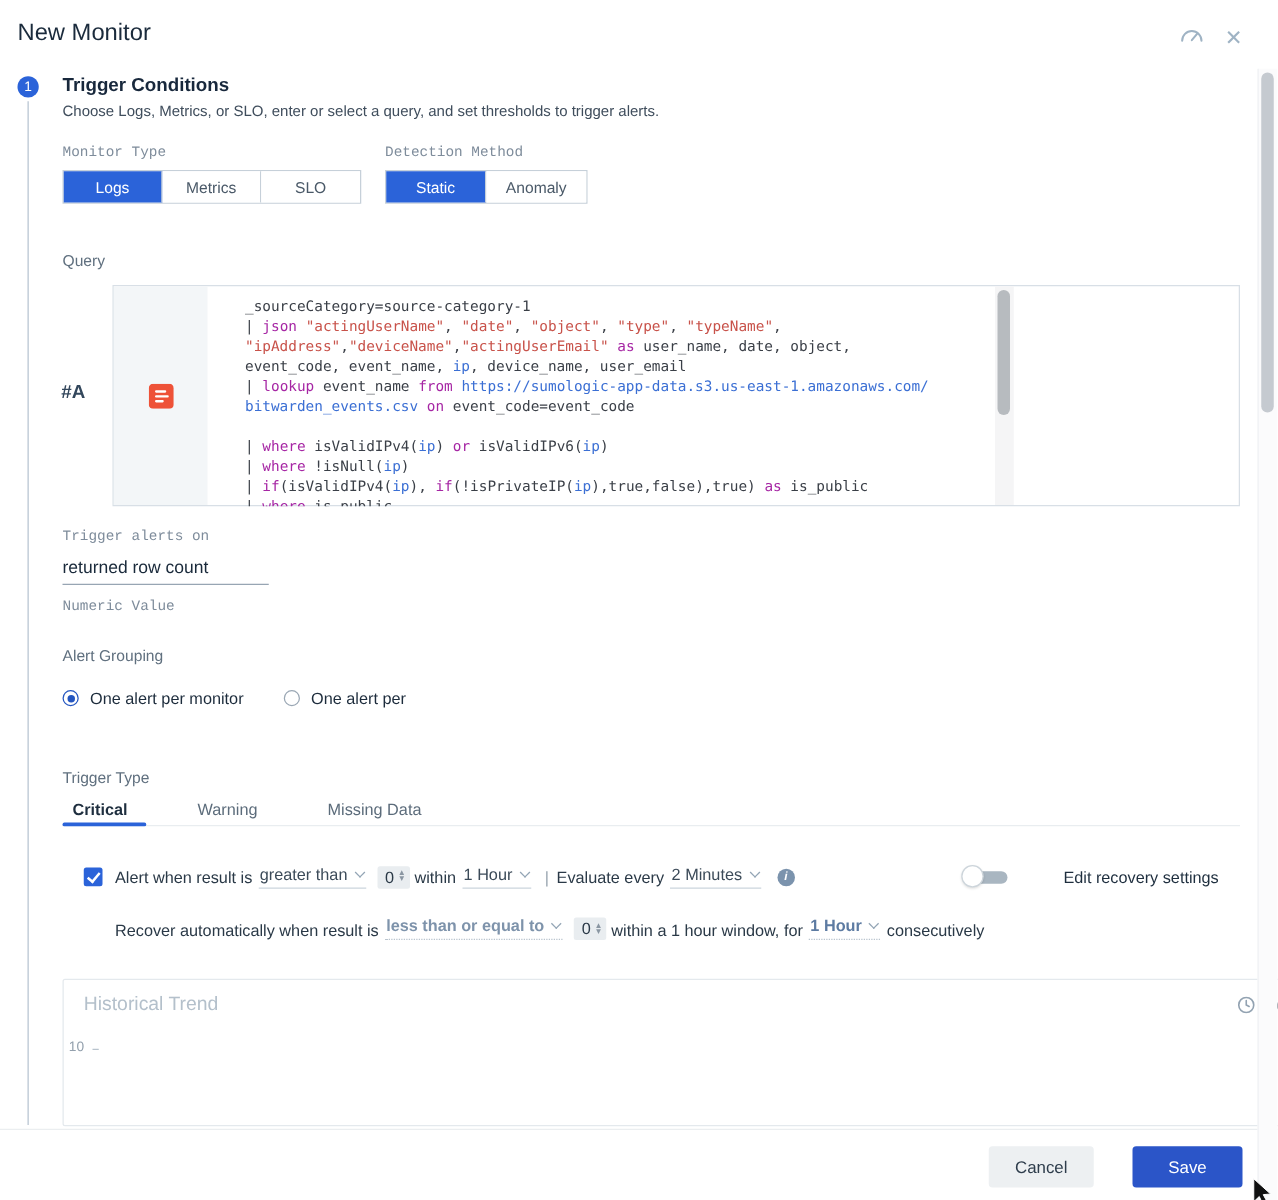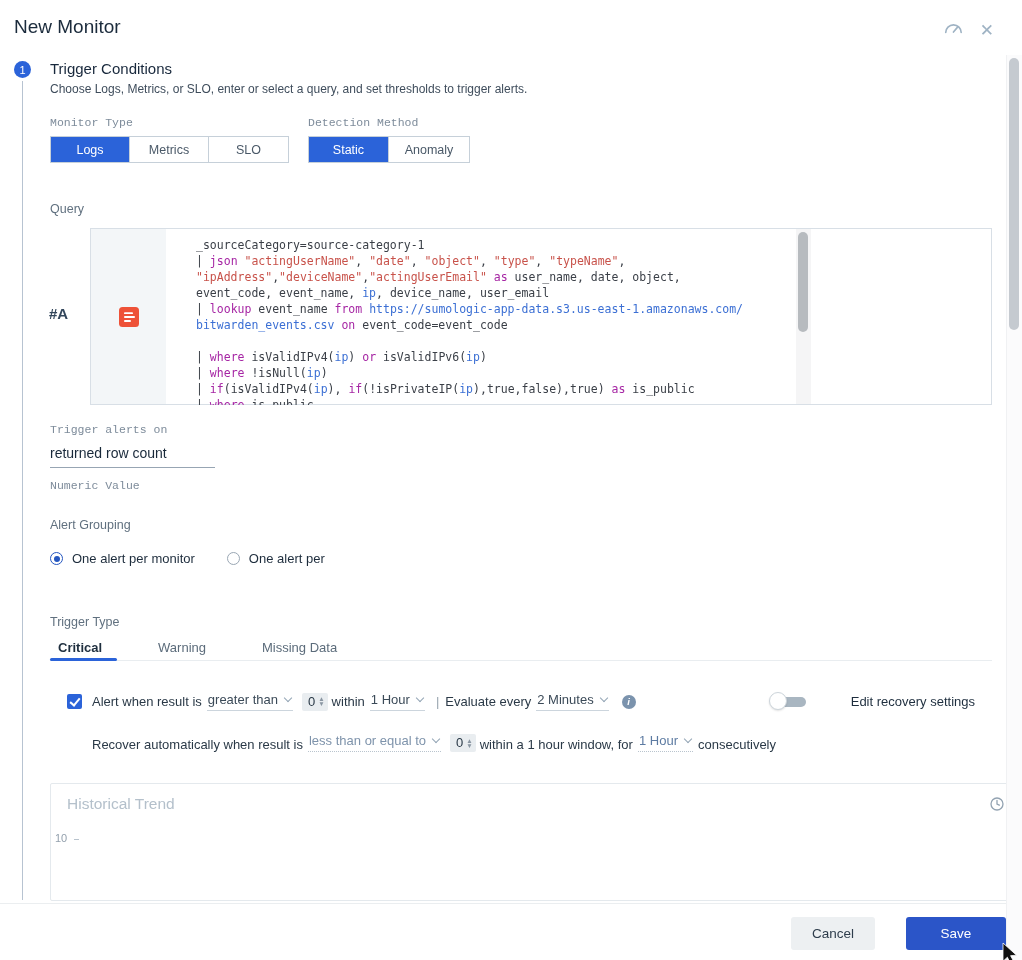--- a/index.html
+++ b/index.html
@@ -11,21 +11,21 @@
   
   .dlg-title { left:14px; top:16px; font-size:19px; font-weight:500; color:#1b2b3c; }
   .hdr-icons { right:28px; top:18px; display:flex; gap:16px; align-items:center; }
   .close-x { font-size:17px; color:#9fb3c4; line-height:1; cursor:pointer; }
 
   
   .step-circle { left:14px; top:61px; width:17px; height:17px; border-radius:50%;
     background:#2b63d9; color:#fff; font-size:11px; display:flex; align-items:center; justify-content:center; }
   .step-line { left:22px; top:81px; width:1px; height:819px; background:#b7c3d1; }
 
-  .step-title { left:50px; top:60px; font-size:15px; font-weight:400; color:#18283c; }
+  .step-title { left:50px; top:60px; font-size:15px; font-weight:700; color:#18283c; }
   .step-sub { left:50px; top:82px; font-size:12px; color:#3f4d5c; }
 
   .small-label { font-size:11.5px; color:#7e8c9b;font-family:Liberation Mono, monospace; }
   .mid-label { font-size:12.5px; color:#60707f; }
 
   
   .btn-group { display:flex; border:1px solid #c6d0d9; height:27px; }
   .btn-group .tbtn { min-width:79px; padding:0 10px; display:flex; align-items:center; justify-content:center;
     font-size:12.5px; color:#4a5968; background:#fff; border-right:1px solid #c6d0d9; cursor:pointer; }
   .btn-group .tbtn:last-child { border-right:none; }
@@ -67,21 +67,21 @@
   .tab.active { color:#1e2e3e; font-weight:700; }
   .tabs-line { left:50px; top:660px; width:942px; height:1px; background:#e9edf0; }
   .tab-underline { left:50px; top:658px; width:67px; height:3px; background:#2b63d9; border-radius:2px; }
 
   
   .cond-row1 { left:67px; top:692px; display:flex; align-items:center; font-size:13px; color:#2a3947; }
   .checkbox { width:15px; height:15px; background:#2b63d9; border-radius:2px; margin-right:10px; position:relative; }
   .checkbox::after { content:""; position:absolute; left:5px; top:2px; width:4px; height:8px;
     border:solid #fff; border-width:0 2px 2px 0; transform:rotate(40deg); }
   .fld { display:inline-flex; align-items:center; border-bottom:1px solid #ccd5dd; padding:0 1px 3px 1px; margin:0 5px; color:#3b4a58; }
-  .fld.dotted { border-bottom-style:dotted; border-bottom-color:#b9c4ce; }
+  .fld.dotted { border-bottom-style:dotted; border-bottom-color:#b9c4ce;font-weight:bold; }
   .fld.muted { color:#7e93ab; }
   .fld.bluish { color:#5d7ba2; }
   .chev { width:6px; height:6px; border-right:1.5px solid #93a5b5; border-bottom:1.5px solid #93a5b5;
     transform:rotate(45deg); display:inline-block; margin:-3px 1px 0 7px; }
   .stepper { display:inline-flex; align-items:center; background:#e9edf0; border-radius:2px;
     padding:1px 3px 2px 6px; margin:0 4px; color:#2a3947; }
   .step-arrows { display:inline-flex; flex-direction:column; line-height:5px; font-size:6.5px; color:#8a96a2; margin-left:3px; }
   .sep { color:#97a3ae; margin:0 6px; }
   .info-icon { width:14px; height:14px; border-radius:50%; background:#7b93ad; color:#fff; font-size:9.5px;
     font-weight:700; display:inline-flex; align-items:center; justify-content:center; margin-left:8px; font-style:italic; }
@@ -98,21 +98,21 @@
   .ht-range { position:absolute; right:17px; top:13px; display:flex; align-items:center; gap:6px;
     font-size:12.5px; color:#2e3d4c; }
   .ht-ytick { position:absolute; left:4px; top:48px; font-size:11px; color:#93a0ad; }
   .ht-dash { position:absolute; left:23px; top:55px; width:5px; height:1px; background:#b8c3cd; }
 
   
   .footer { left:0; top:903px; width:1022px; height:57px; background:#fff; border-top:1px solid #ebeef0; }
   .btn { position:absolute; top:13px; height:33px; border:none; border-radius:3px; font-size:13.5px;
     font-family:"Liberation Sans", sans-serif; cursor:pointer; }
   .btn-cancel { left:791px; width:84px; background:#edf0f2; color:#2e3d4c; }
-  .btn-save { left:906px; width:100px; background:#2b55c8; color:#fff; }
+  .btn-save { left:906px; width:88px; background:#2b55c8; color:#fff; }
 
   
   .page-scrollbar { right:0; top:55px; width:16px; height:905px; background:#fbfbfc; border-left:1px solid #f0f1f3; }
   .page-thumb { position:absolute; right:3px; top:3px; width:10px; height:272px; background:#c5cad0; border-radius:5px; }
 
   .cursor { left:1002px; top:942px; }
 </style>
 </head>
 <body>
 

